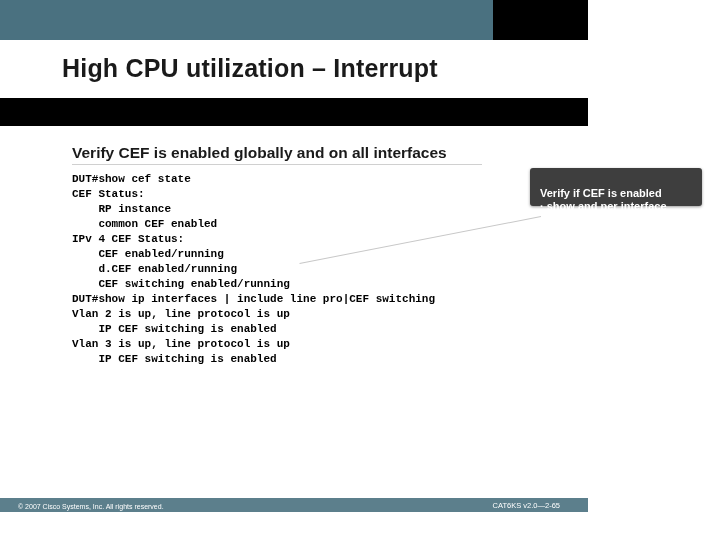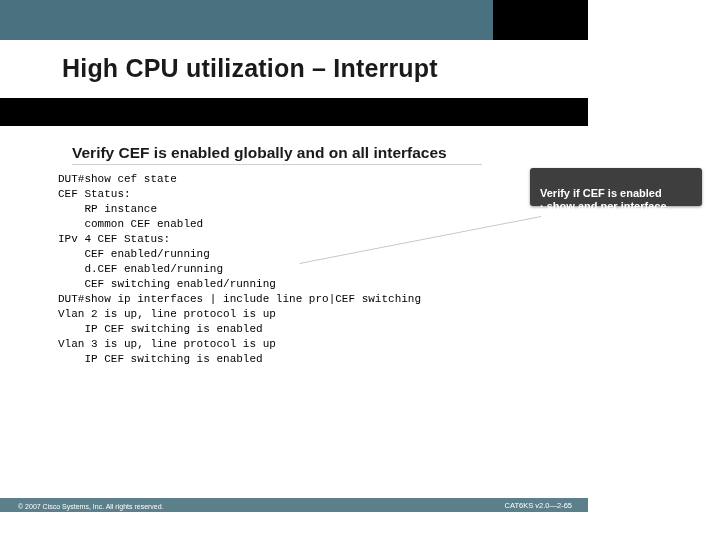--- a/index.html
+++ b/index.html
@@ -4,37 +4,37 @@
 <style>
   * { margin: 0; padding: 0; box-sizing: border-box; }
   html, body { width: 720px; height: 540px; font-family: Arial, Helvetica, sans-serif; background: #fff; overflow: hidden; }
   .slide { position: relative; width: 588px; height: 540px; }
   .topband { position: absolute; top: 0; left: 0; right: 0; height: 40px; background: #4a7180; }
   .topband::after { content: ""; position: absolute; right: 0; top: 0; width: 95px; height: 40px; background: #000; }
   .title { position: absolute; top: 54px; left: 62px; right: 50px; font-size: 25px; font-weight: bold; color: #1a1a1a; letter-spacing: .2px; }
   .underline { position: absolute; top: 98px; left: 0; right: 0; height: 28px; background: #000; }
   .section { position: absolute; top: 144px; left: 72px; font-size: 15.5px; font-weight: bold; color: #1a1a1a; }
   .sec-rule { position: absolute; top: 164px; left: 72px; width: 410px; height: 1px; background: #d0d0d0; }
-  .code { position: absolute; top: 172px; left: 58px; font-family: "Courier New", monospace; font-size: 11px; font-weight: normal; color: #000; line-height: 15px; white-space: pre; }
+  .code { position: absolute; top: 172px; left: 72px; font-family: "Courier New", monospace; font-size: 11px; font-weight: bold; color: #000; line-height: 15px; white-space: pre; }
   .callout {
     position: absolute; top: 168px; left: 530px; width: 172px; height: 34px;
     background: #3e3e3e;
     border-radius: 3px;
     box-shadow: 0 1px 3px rgba(0,0,0,.4);
     padding: 19px 10px;
   }
   .callout-txt { color: #fff; font-size: 11px; font-weight: bold; line-height: 13px; }
   .callout-line {
     position: absolute; top: 216px; left: 295px; width: 246px; height: 1px;
     background: #c8c8c8;
     transform: rotate(-11deg); transform-origin: right center;
   }
   .footer-bar { position: absolute; left: 0; right: 0; bottom: 28px; height: 14px; background: #5c7f8c; }
   .footer-left { position: absolute; left: 18px; bottom: 30px; font-size: 7px; color: #fff; }
-  .footer-right { position: absolute; right: 16px; bottom: 30px; font-size: 7.5px; color: #fff; }
+  .footer-right { position: absolute; right: 28px; bottom: 30px; font-size: 7.5px; color: #fff; }
 </style>
 </head>
 <body>
 
 <div class="slide">
   <div class="topband"></div>
   <div class="title">High CPU utilization – Interrupt</div>
   <div class="underline"></div>
 
   <div class="section">Verify CEF is enabled globally and on all interfaces</div>

